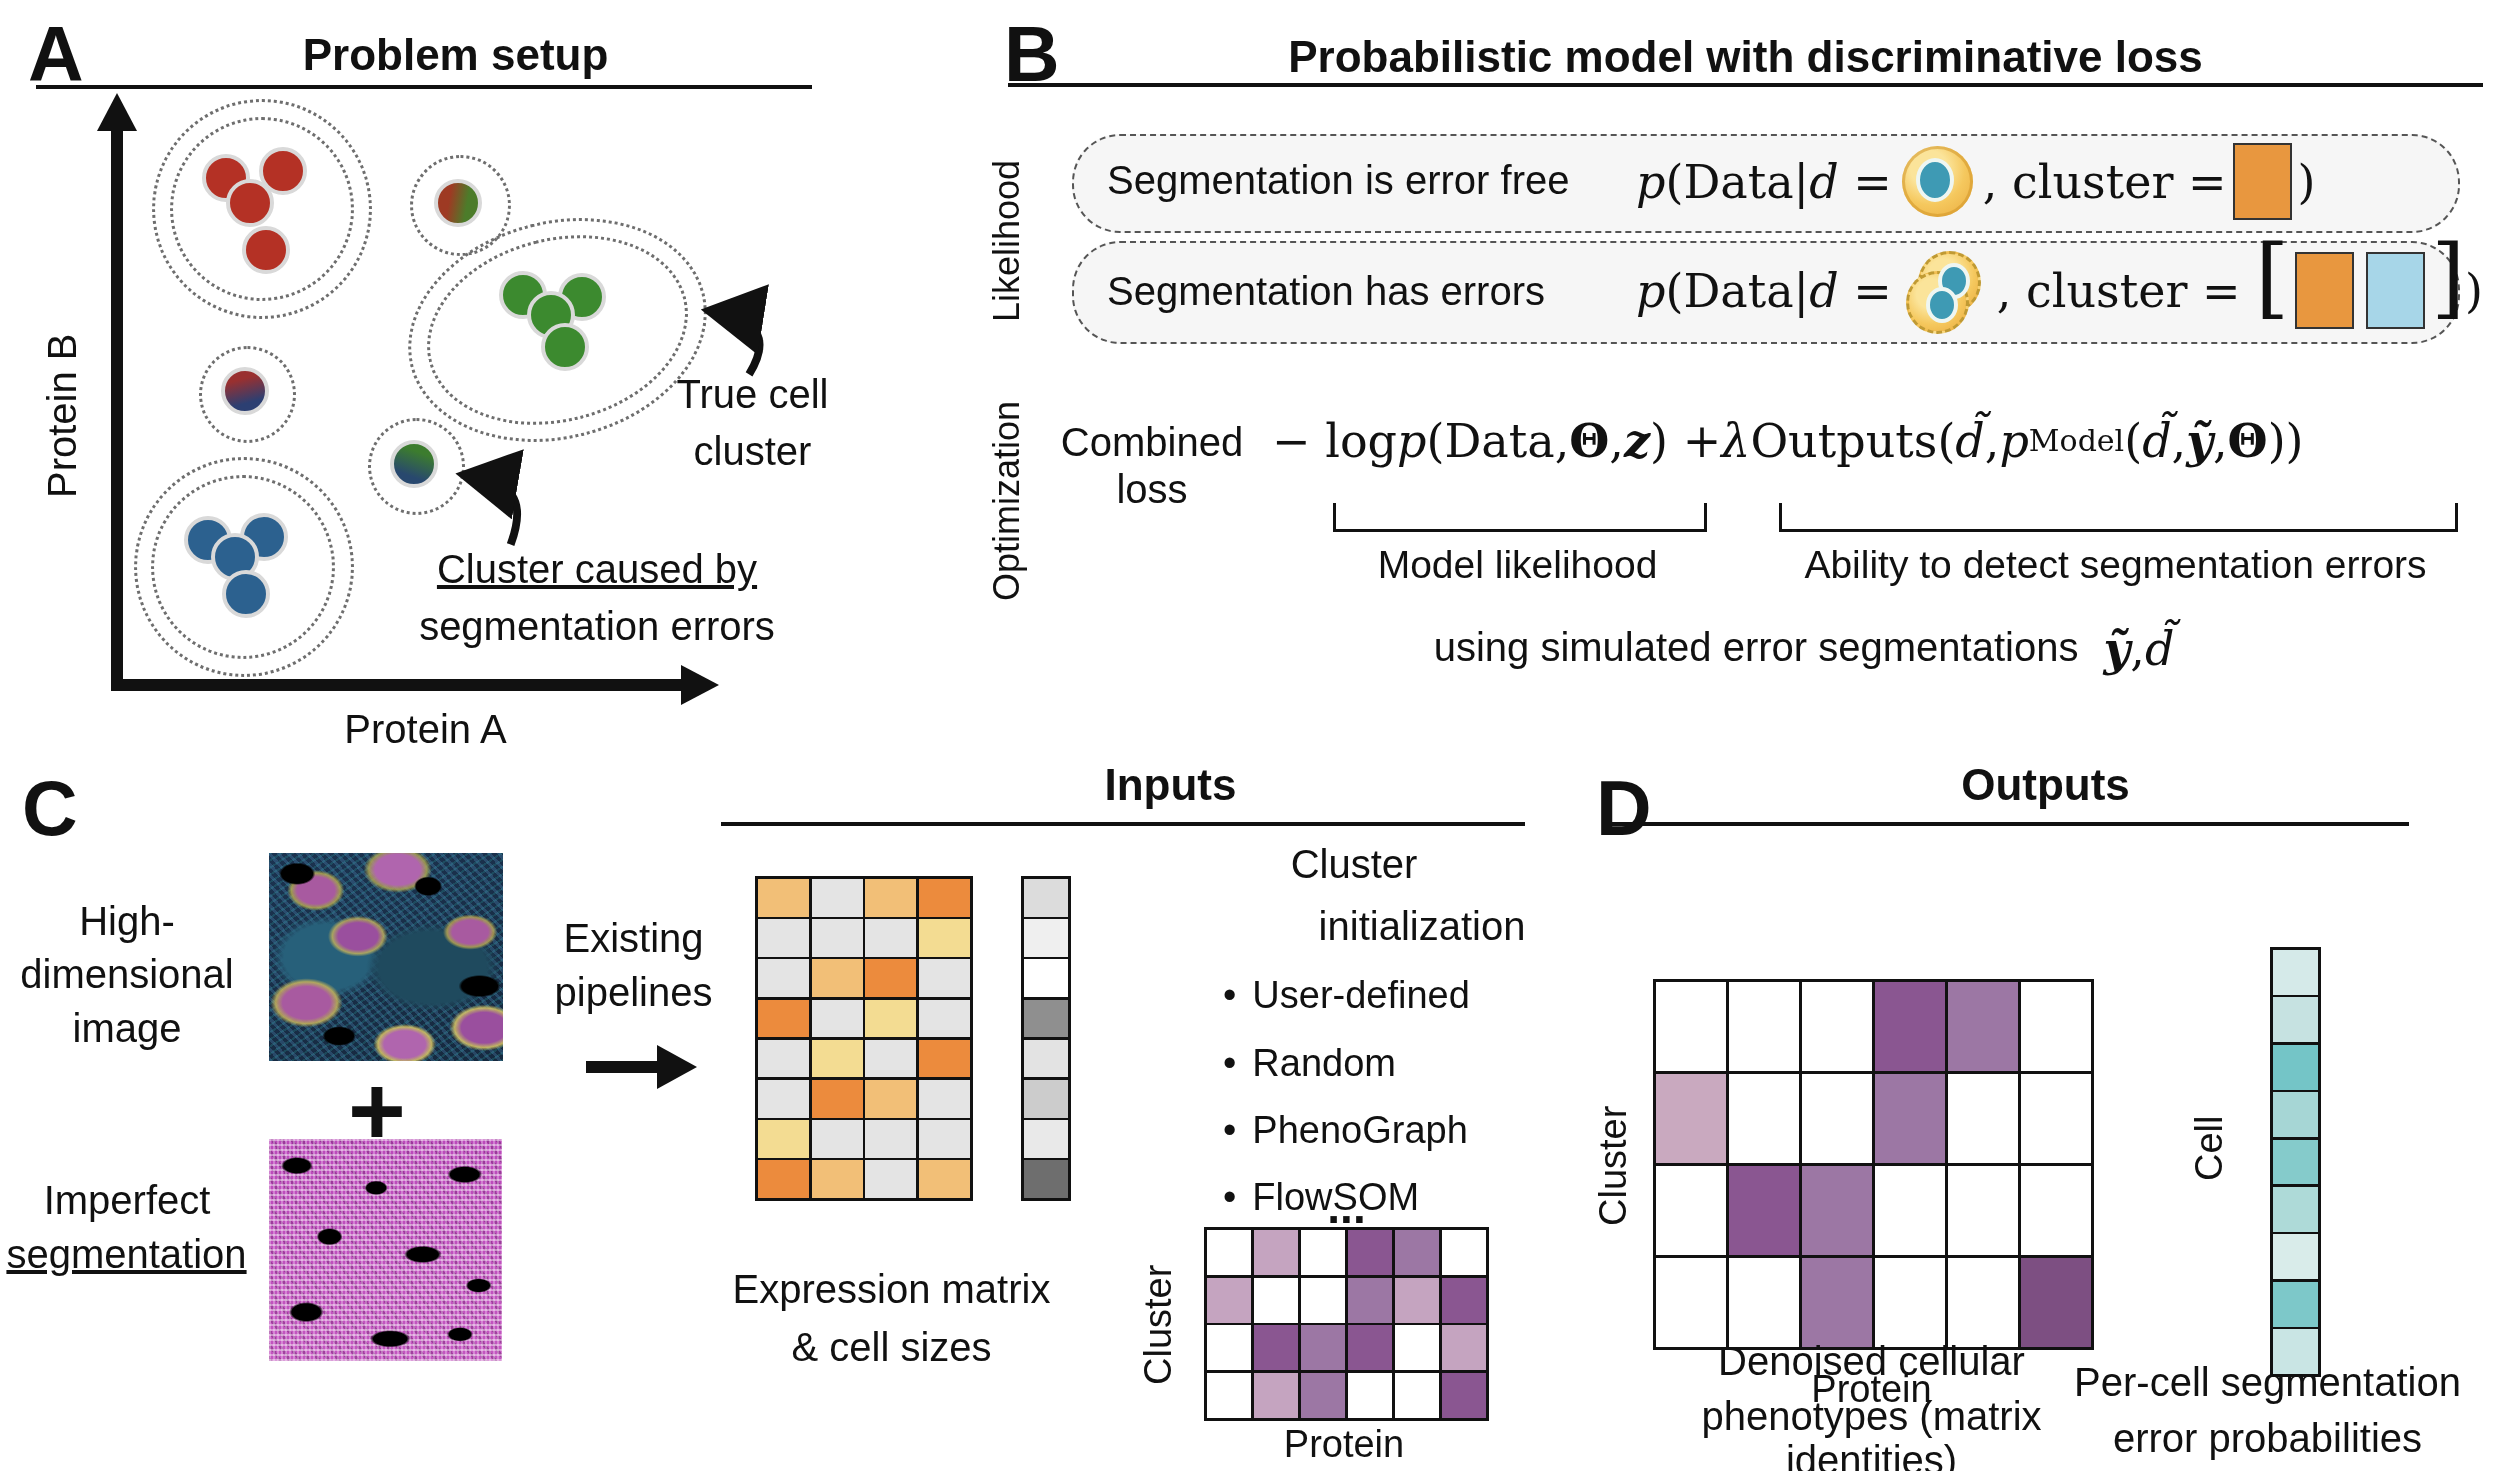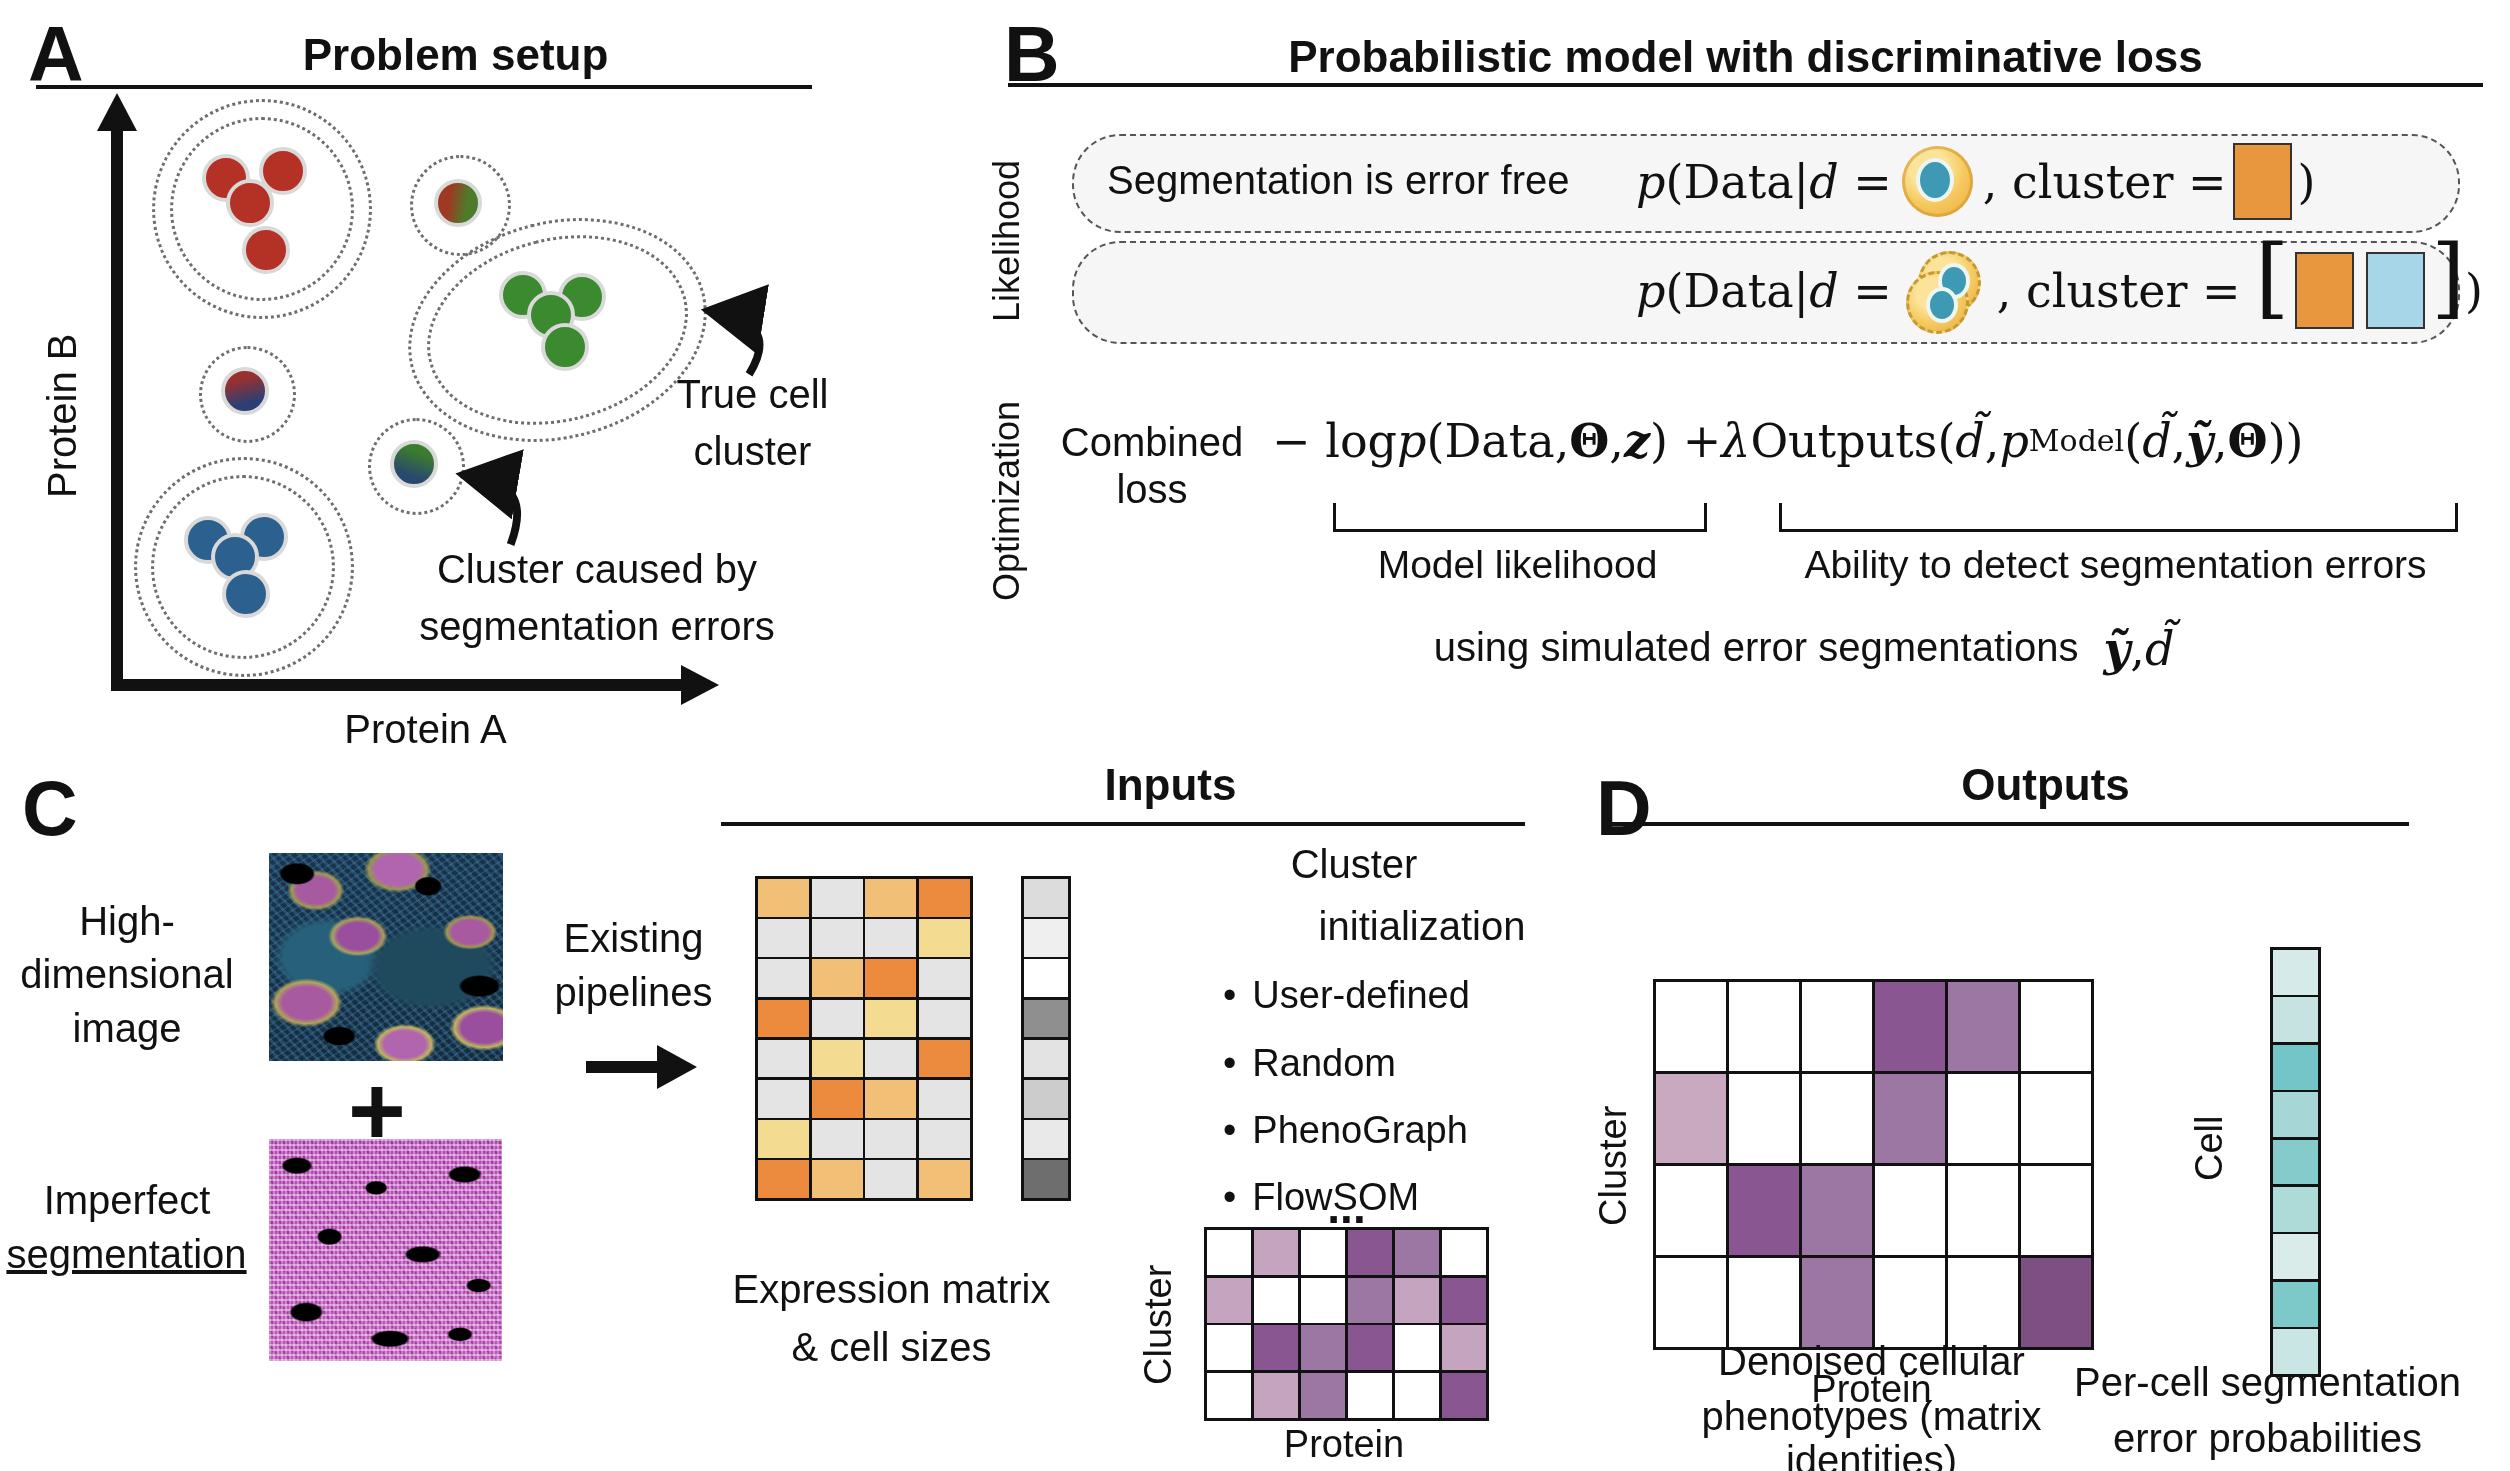--- a/index.html
+++ b/index.html
@@ -140,21 +140,21 @@
       <marker id="ah" markerWidth="9" markerHeight="9" refX="6" refY="4.5" orient="auto">
         <path d="M0,0 L8,4.5 L0,9 z" fill="#111"></path>
       </marker>
     </defs>
     <path d="M 757 378 C 778 344 768 322 724 315" fill="none" stroke="#111" stroke-width="8" marker-end="url(#ah)"></path>
     <path d="M 516 550 C 533 504 517 488 476 481" fill="none" stroke="#111" stroke-width="8" marker-end="url(#ah)"></path>
   </svg>
 
   <div class="abs lbl" style="left:614px;top:372px;width:277px;">True cell</div>
   <div class="abs lbl" style="left:614px;top:429px;width:277px;">cluster</div>
-  <div class="abs lbl" style="left:409px;top:547px;width:376px;">Cluster caused by</div>
+  <div class="abs lbl" style="left:409px;top:547px;width:376px;text-decoration:underline;">Cluster caused by</div>
   <div class="abs lbl" style="left:399px;top:604px;width:396px;">segmentation errors</div>
 
   <div class="abs panel-letter" style="left:1004px;top:10px;">B</div>
   <div class="abs sec-title" style="left:1008px;top:32px;width:1475px;">Probabilistic model with discriminative loss</div>
   <div class="abs rule" style="left:1008px;top:83px;width:1475px;"></div>
 
   <div class="abs rot" style="left:986px;top:144px;height:193px;">Likelihood</div>
 
   <div class="abs lkbox" style="left:1072px;top:134px;width:1384px;height:95px;"></div>
   <div class="abs lbl-s" style="left:1107px;top:158px;font-size:40px;">Segmentation is error free</div>
@@ -162,20 +162,21 @@
     <span><span class="it">p</span><span class="rm">(Data|</span><span class="it">d</span><span class="rm"> =</span></span>
     <span class="cellicon">
         <span class="nucleus" style="left:14px;top:12px;"></span>
       </span>
     <span><span class="rm">,  cluster =</span></span>
     <span class="swatch orange"></span>
     <span><span class="rm">)</span></span>
   </div>
 
   <div class="abs lkbox" style="left:1072px;top:241px;width:1384px;height:99px;"></div>
+  <div class="abs lbl-s" style="left:1107px;top:269px;font-size:40px;">Segmentation has errors</div>
   <div class="abs mrow" style="left:1636px;top:243px;height:95px;">
     <span><span class="it">p</span><span class="rm">(Data|</span><span class="it">d</span><span class="rm"> =</span></span>
     <span class="doublet">
       <span class="blob" style="left:16px;top:0;"></span>
       <span class="blob" style="left:4px;top:20px;"></span>
       <span class="nucleus" style="left:36px;top:12px;width:24px;height:28px;"></span>
       <span class="nucleus" style="left:24px;top:36px;width:24px;height:28px;"></span>
     </span>
     <span><span class="rm">,  cluster = </span><span class="brk">[</span></span>
     <span class="swatch orange"></span>

